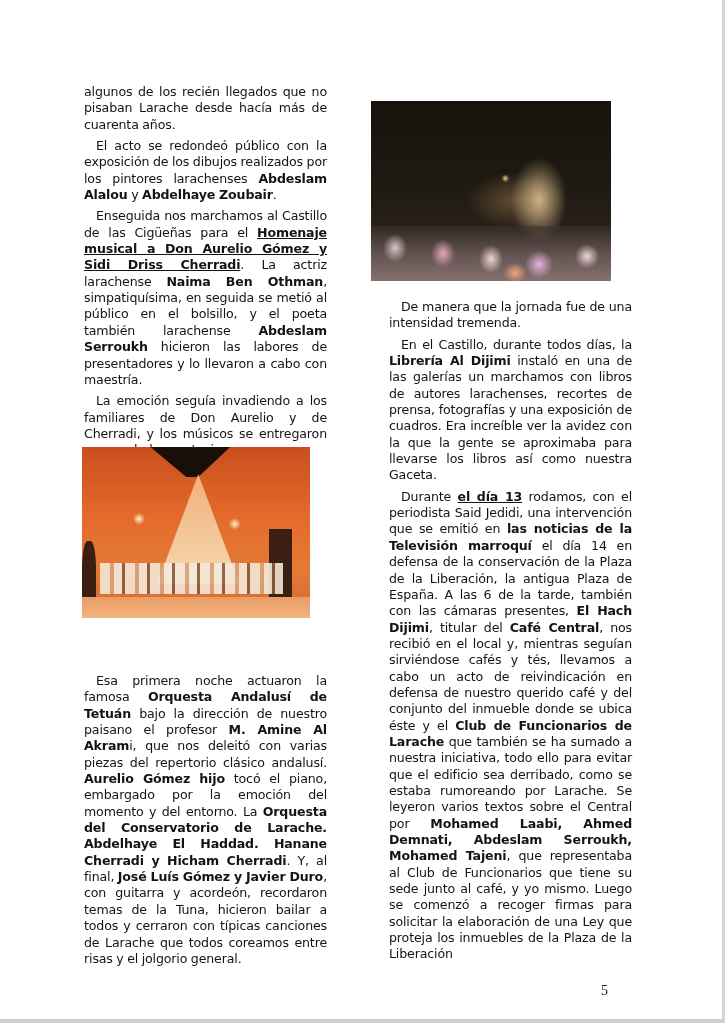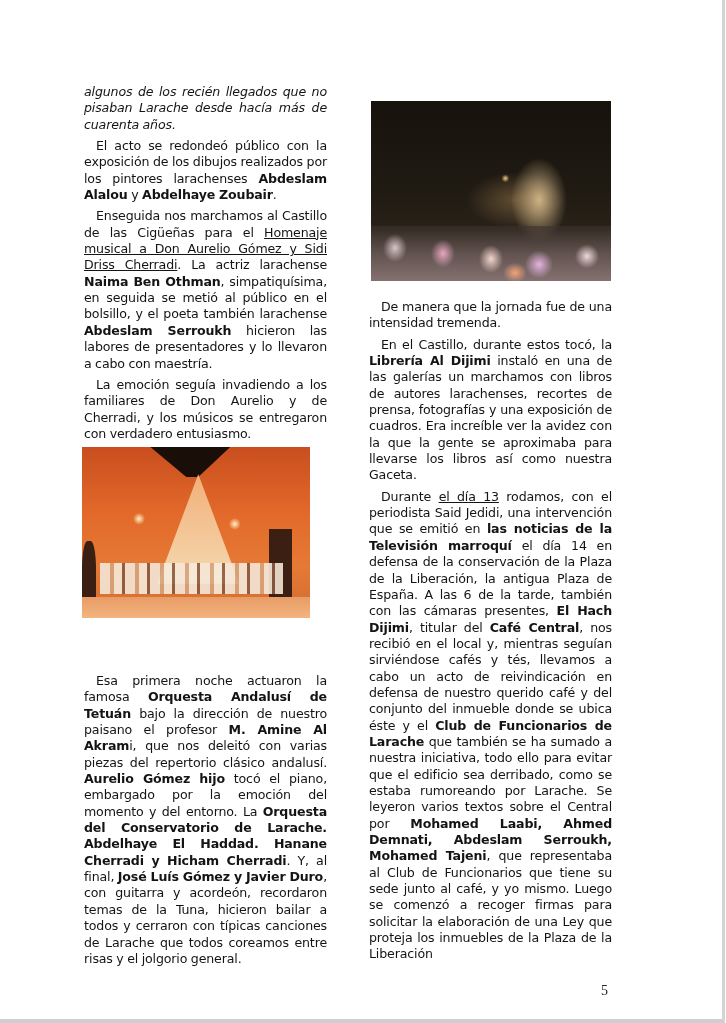--- a/index.html
+++ b/index.html
@@ -21,25 +21,25 @@
     position: absolute;
     width: 243px;
     font-size: 12.6px;
     line-height: 16.35px;
     text-align: justify;
     letter-spacing: -0.15px;
     word-spacing: -0.3px;
   }
   .col-left { left: 84px; top: 84px; }
   .col-left-b { left: 84px; top: 673px; }
-  .col-right { left: 369px; top: 299px; }
+  .col-right { left: 389px; top: 299px; }
   p { margin: 0 0 5px 0; text-indent: 12px; }
-  p.noindent { text-indent: 0; font-style: italic; }
+  p.noindent { text-indent: 0; }
   b { font-weight: bold; }
-  .ul { text-decoration: underline; font-weight: normal; }
+  .ul { text-decoration: underline; font-weight: bold; }
   .photo {
     position: absolute; overflow: hidden;
   }
   .photo-crowd {
     left: 371px; top: 101px; width: 240px; height: 180px;
     background:
       radial-gradient(ellipse 40px 60px at 70% 55%, rgba(230,200,150,0.85), rgba(0,0,0,0) 70%),
       radial-gradient(ellipse 70px 40px at 60% 55%, rgba(140,110,70,0.6), rgba(0,0,0,0) 70%),
       radial-gradient(circle 4px at 56% 43%, #ffd38a, rgba(0,0,0,0)),
       linear-gradient(180deg, #17120c 0%, #1f1a12 50%, #2a2219 72%, #6a5e57 85%, #a38e8c 100%);
@@ -120,18 +120,18 @@
   <div class="col col-left-b">
     <p><span>Esa primera noche actuaron la famosa </span><b>Orquesta Andalusí de Tetuán</b><span> bajo la dirección de nuestro paisano el profesor </span><b>M. Amine Al Akram</b><span>i, que nos deleitó con varias piezas del repertorio clásico andalusí. </span><b>Aurelio Gómez hijo</b><span> tocó el piano, embargado por la emoción del momento y del entorno. La </span><b>Orquesta del Conservatorio de Larache. Abdelhaye El Haddad. Hanane Cherradi y Hicham Cherradi</b><span>. Y, al final, </span><b>José Luís Gómez y Javier Duro</b><span>, con guitarra y acordeón, recordaron temas de la Tuna, hicieron bailar a todos y cerraron con típicas canciones de Larache que todos coreamos entre risas y el jolgorio general.</span></p>
   </div>
 
   <div class="photo photo-crowd" title="Audience seated at night in the Castillo de las Cigüeñas courtyard facing an illuminated stage">
     <div class="audience"></div>
   </div>
 
   <div class="col col-right">
     <p><span>De manera que la jornada fue de una intensidad tremenda.</span></p>
-    <p><span>En el Castillo, durante estos tocó, la </span><b>Librería Al Dijimi</b><span> instaló en una de las galerías un marchamos con libros de autores larachenses, recortes de prensa, fotografías y una exposición de cuadros. Era increíble ver la avidez con la que la gente se aproximaba para llevarse los libros así como nuestra Gaceta.</span></p>
+    <p><span>En el Castillo, durante todos días, la </span><b>Librería Al Dijimi</b><span> instaló en una de las galerías un marchamos con libros de autores larachenses, recortes de prensa, fotografías y una exposición de cuadros. Era increíble ver la avidez con la que la gente se aproximaba para llevarse los libros así como nuestra Gaceta.</span></p>
     <p><span>Durante </span><span class="ul">el día 13</span><span> rodamos, con el periodista Said Jedidi, una intervención que se emitió en </span><b>las noticias de la Televisión marroquí</b><span> el día 14 en defensa de la conservación de la Plaza de la Liberación, la antigua Plaza de España. A las 6 de la tarde, también con las cámaras presentes, </span><b>El Hach Dijimi</b><span>, titular del </span><b>Café Central</b><span>, nos recibió en el local y, mientras seguían sirviéndose cafés y tés, llevamos a cabo un acto de reivindicación en defensa de nuestro querido café y del conjunto del inmueble donde se ubica éste y el </span><b>Club de Funcionarios de Larache</b><span> que también se ha sumado a nuestra iniciativa, todo ello para evitar que el edificio sea derribado, como se estaba rumoreando por Larache. Se leyeron varios textos sobre el Central por </span><b>Mohamed Laabi, Ahmed Demnati, Abdeslam Serroukh, Mohamed Tajeni</b><span>, que representaba al Club de Funcionarios que tiene su sede junto al café, y yo mismo. Luego se comenzó a recoger firmas para solicitar la elaboración de una Ley que proteja los inmuebles de la Plaza de la Liberación</span></p>
   </div>
 
   <div class="pagenum">5</div>
 </div>
 
 </body></html>

